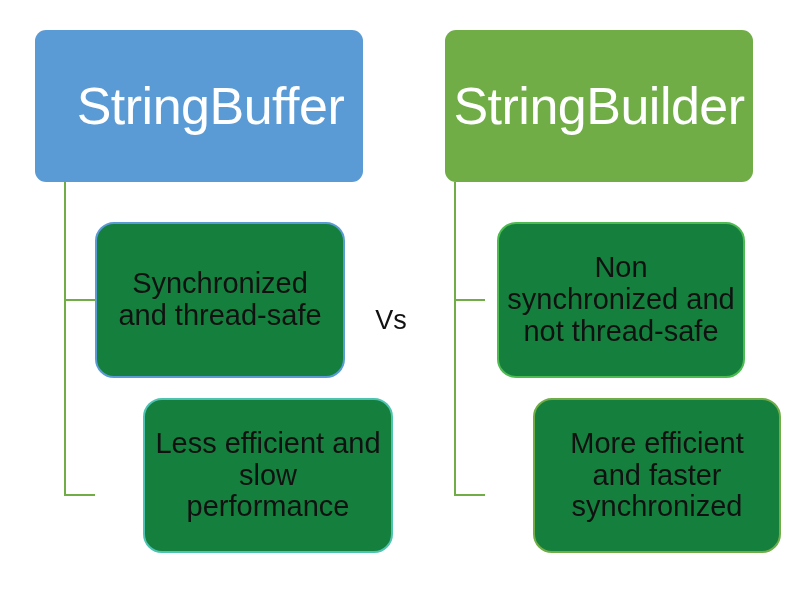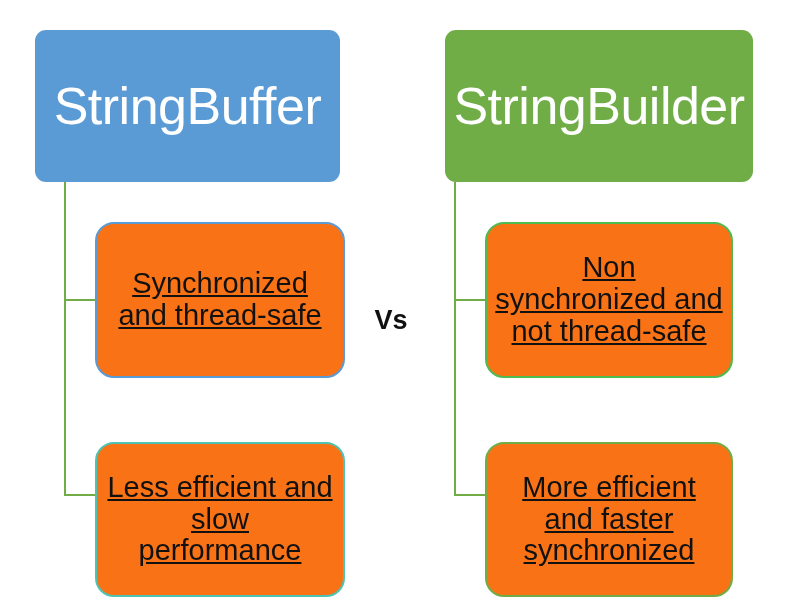--- a/index.html
+++ b/index.html
@@ -20,57 +20,56 @@
     top: 30px;
     height: 152px;
     border-radius: 11px;
     display: flex;
     align-items: center;
     justify-content: center;
     font-size: 52px;
     letter-spacing: -0.5px;
     white-space: nowrap;
   }
-  .header-left  { left: 35px;  width: 305px; }
+  .header-left  { left: 35px;  width: 305px; padding-left: 23px; }
   .header-right { left: 425px; width: 308px; }
   .child-box {
     position: absolute;
     width: 246px;
-    background: #f97316;
+    background: #15803d;
     border: 2px solid #999;
     border-radius: 19px;
     display: flex;
     align-items: center;
     justify-content: center;
     text-align: center;
     font-size: 29px;
     line-height: 1.1;
     color: #111111;
     white-space: pre-line;
     box-sizing: content-box;
-    text-decoration: underline;
   }
   .col-left  .child-box { left: 95px; }
   .col-right .child-box { left: 485px; width: 244px; }
   .row-1 { top: 222px; height: 152px; }
-  .row-2 { top: 442px; height: 151px; }
+  .row-2 { top: 398px; height: 151px; margin-left: 48px; }
   .connector {
     position: absolute;
     background: #70AD47;
   }
   .vs {
     position: absolute;
     left: 356px;
     top: 298px;
     width: 70px;
     height: 44px;
     line-height: 44px;
     text-align: center;
     font-size: 27px;
-    font-weight: bold;
+    font-weight: normal;
     color: #111111;
   }
 </style>
 </head>
 <body>
 
 <div class="stage">
 
   <div class="col-left">
     <div class="header-box header-left" style="background-color: rgb(91, 155, 213);">
@@ -93,21 +92,21 @@
 
   <div class="col-right">
     <div class="header-box header-right" style="background-color: rgb(112, 173, 71); margin-left: 20px;">
       <span style="color: rgb(255, 255, 255);">StringBuilder</span>
     </div>
 
     <div class="connector" style="left:454px; top:182px; width:2px; height:313px;"></div>
     <div class="connector" style="left:454px; top:299px; width:31px; height:2px;"></div>
     <div class="connector" style="left:454px; top:494px; width:31px; height:2px;"></div>
 
-    <div class="child-box row-1" style="border-color: rgb(77, 187, 81);">Non
+    <div class="child-box row-1" style="border-color: rgb(77, 187, 81); margin-left: 12px;">Non
 synchronized and
 not thread-safe</div>
 
     <div class="child-box row-2" style="border-color: rgb(112, 173, 71);">More efficient
 and faster
 synchronized</div>
   </div>
 
 </div>
 

